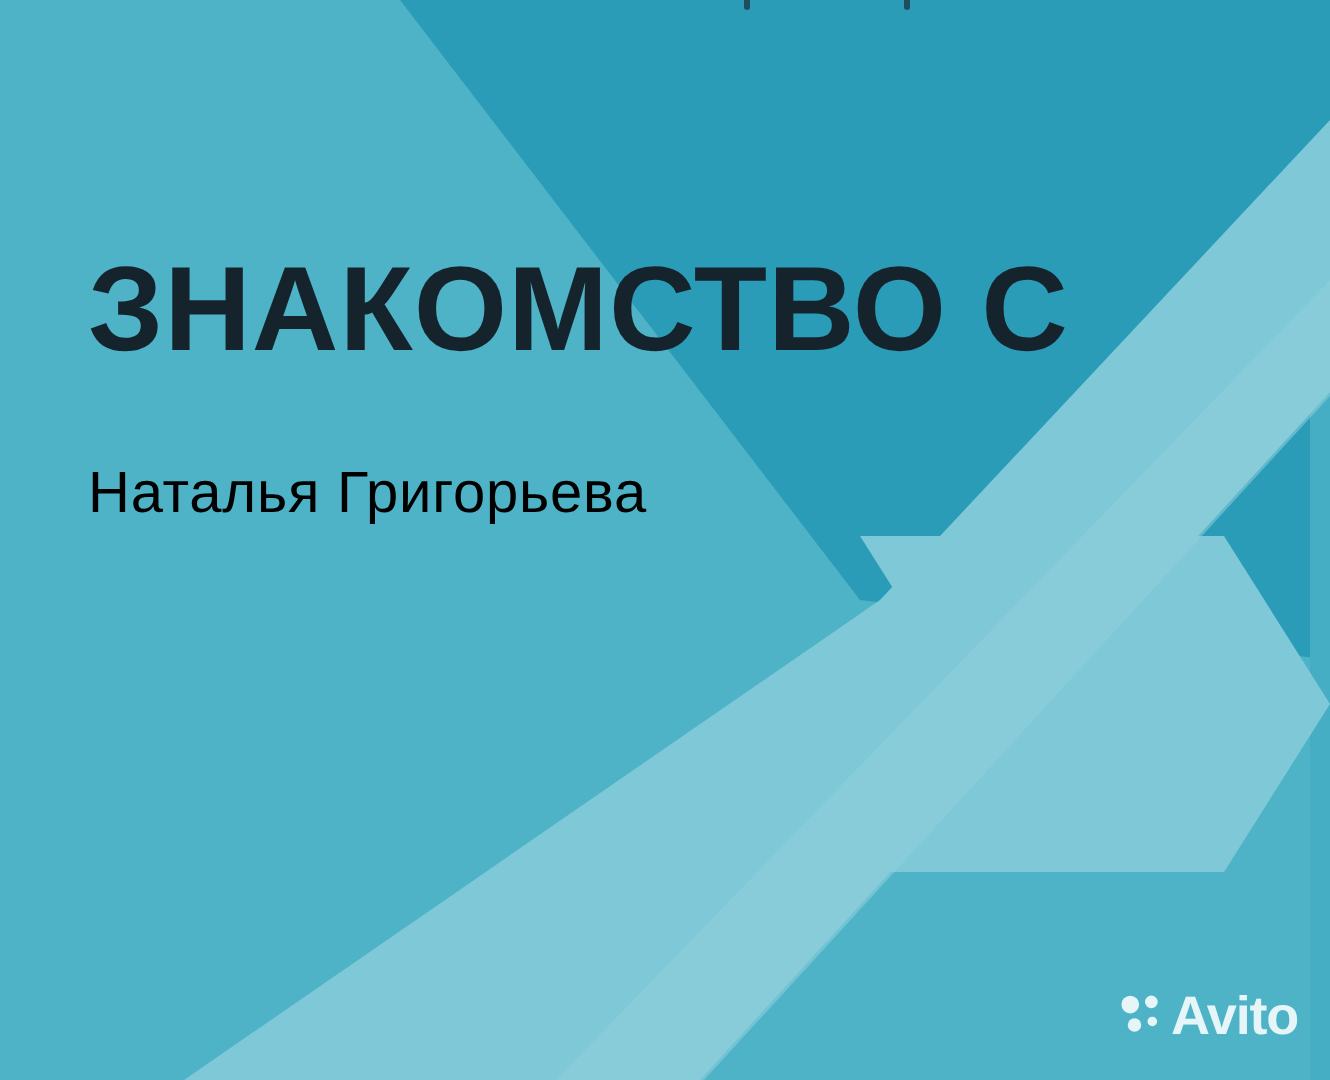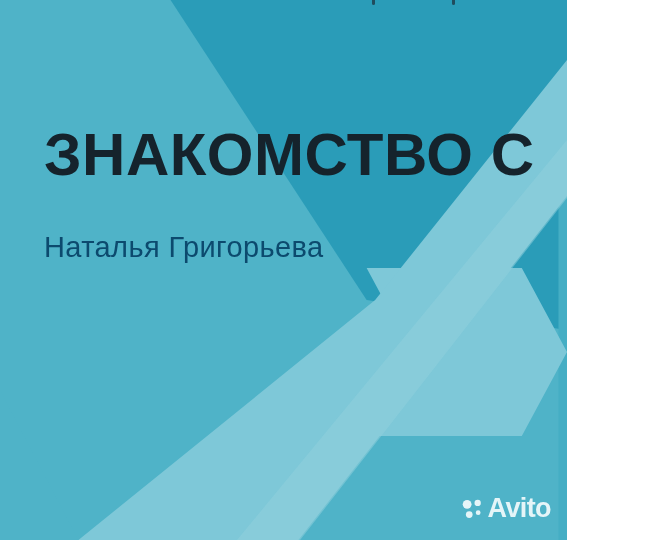--- a/index.html
+++ b/index.html
@@ -3,21 +3,21 @@
 <meta charset="utf-8">
 <style>
   html, body {
     margin: 0;
     padding: 0;
     background: #ffffff;
   }
 
   #cover {
     position: relative;
-    width: 567px;
+    width: 665px;
     height: 540px;
     overflow: hidden;
     background: #4fb3c8;
     font-family: "Liberation Sans", sans-serif;
     -webkit-font-smoothing: antialiased;
   }
 
   
   .bg-layer {
     position: absolute;
@@ -49,21 +49,21 @@
   }
   .title-line.line-2 {
     font-size: 58px;
     letter-spacing: -0.2px;
     margin-top: 6px;
   }
 
   .author {
     display: block;
     margin-top: 46px;
-    color: #0c4a6e;
+    color: #000000;
     font-size: 29px;
     font-weight: 400;
     letter-spacing: 0.4px;
     white-space: nowrap;
   }
 
   
   .top-remnant {
     position: absolute;
     top: 0;
@@ -73,21 +73,21 @@
     opacity: 0.75;
     border-radius: 0 0 2px 2px;
   }
 
   
   .watermark {
     position: absolute;
     right: 16px;
     bottom: 18px;
     display: flex;
-    align-items: center;
+    align-items: flex-start;
     gap: 4px;
     opacity: 0.92;
   }
   .watermark-logo {
     display: block;
     width: 23px;
     height: 23px;
   }
   .watermark-text {
     color: #f2fbfd;

